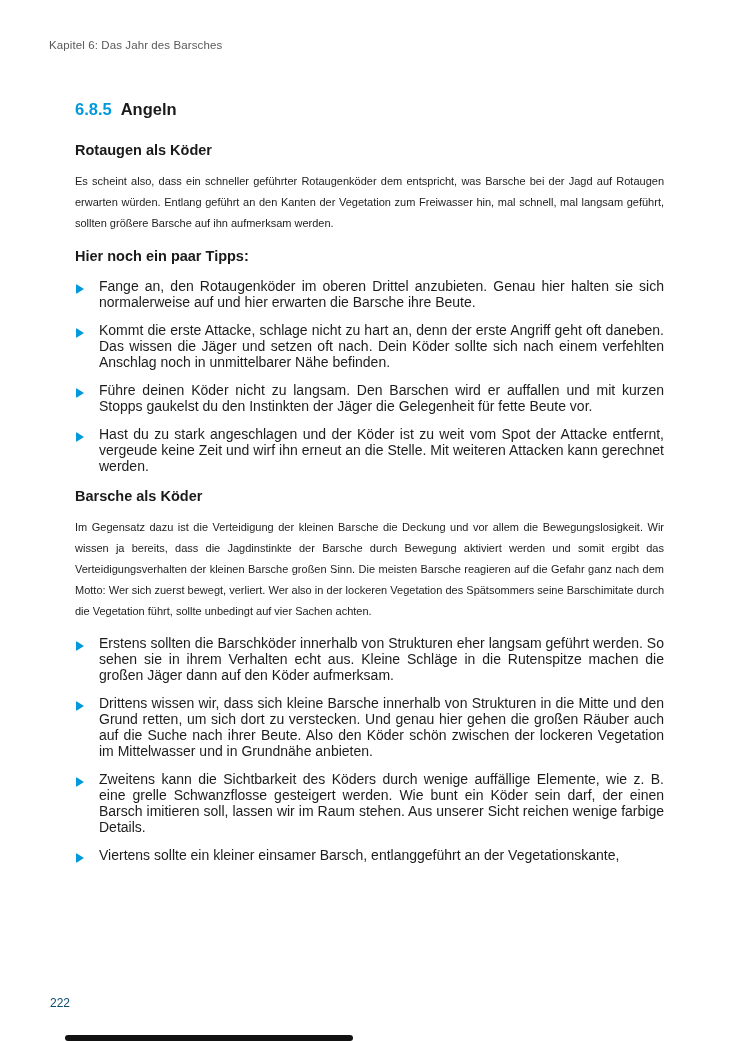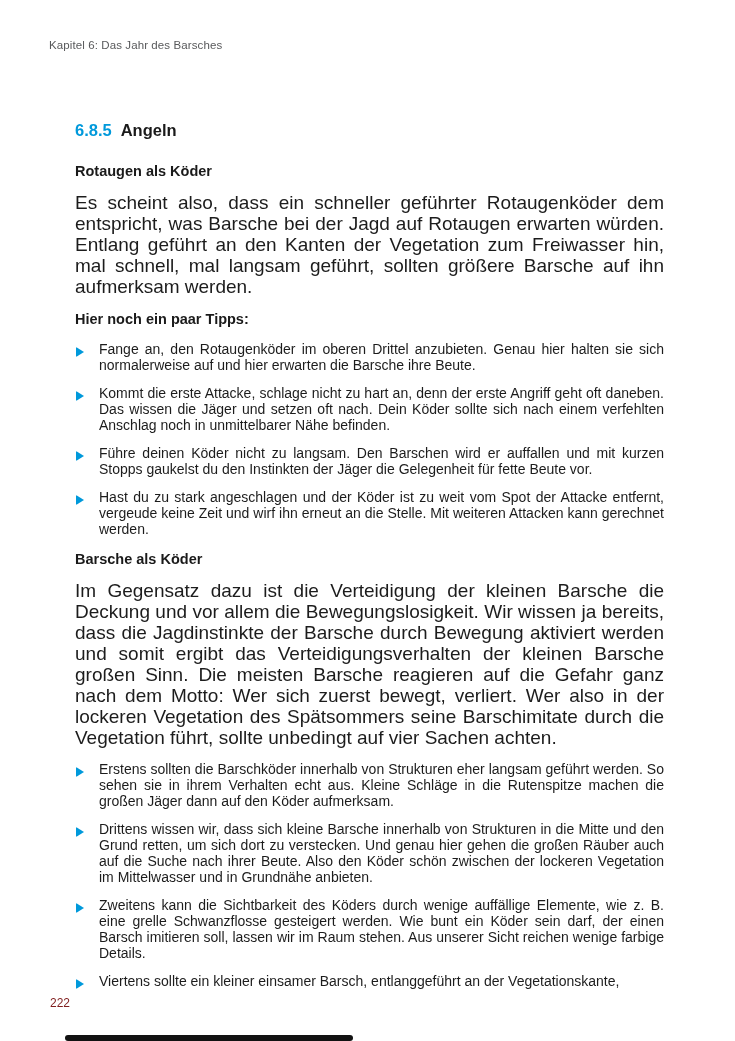--- a/index.html
+++ b/index.html
@@ -12,34 +12,34 @@
   }
   .page {
     position: absolute; inset: 0;
     background: #ffffff;
   }
   .chapter-header {
     position: absolute; left: 49px; top: 39px;
     font-size: 11.5px; color: #58595b; letter-spacing: 0.1px;
   }
   .content {
-    position: absolute; left: 75px; top: 120px; width: 589px;
+    position: absolute; left: 75px; top: 99px; width: 589px;
     color: #1c1c1c;
   }
   .section-title {
     font-size: 16.5px; font-weight: bold; line-height: 20px;
     margin: 0 0 22px 0; color: #1a1a1a;
   }
   .section-title .num { color: #0099db; margin-right: 9px; }
   h2 {
     font-size: 14.5px; font-weight: bold; line-height: 18px;
     margin: 13px 0 9px 0; color: #1a1a1a;
   }
   p {
-    font-size: 19px; line-height: 21px;
+    font-size: 11px; line-height: 21px;
     text-align: justify; hyphens: manual; -webkit-hyphens: manual;
     margin: 12px 0 10px 0;
   }
   ul.tips { list-style: none; margin: 13px 0 2px 0; }
   ul.tips li {
     position: relative; padding-left: 24px; margin: 0 0 12px 0;
   }
   ul.tips li .li-text {
     display: block; font-size: 14px; line-height: 16px;
     text-align: justify; hyphens: manual; -webkit-hyphens: manual;
@@ -47,21 +47,21 @@
   .tri {
     position: absolute; left: 1px; top: 5.5px;
     width: 0; height: 0;
     border-top: 5px solid transparent;
     border-bottom: 5px solid transparent;
     border-left: 8px solid #0099db;
     border-radius: 1px;
   }
   .page-number {
     position: absolute; left: 50px; top: 996px;
-    font-size: 12px; color: #7f1d1d;
+    font-size: 12px; color: #0c4a6e;
   }
   .bottom-bar {
     position: absolute; left: 65px; top: 1035px;
     width: 288px; height: 6px; background: #121212;
   }
 </style>
 </head>
 <body>
 
 <div class="page">

